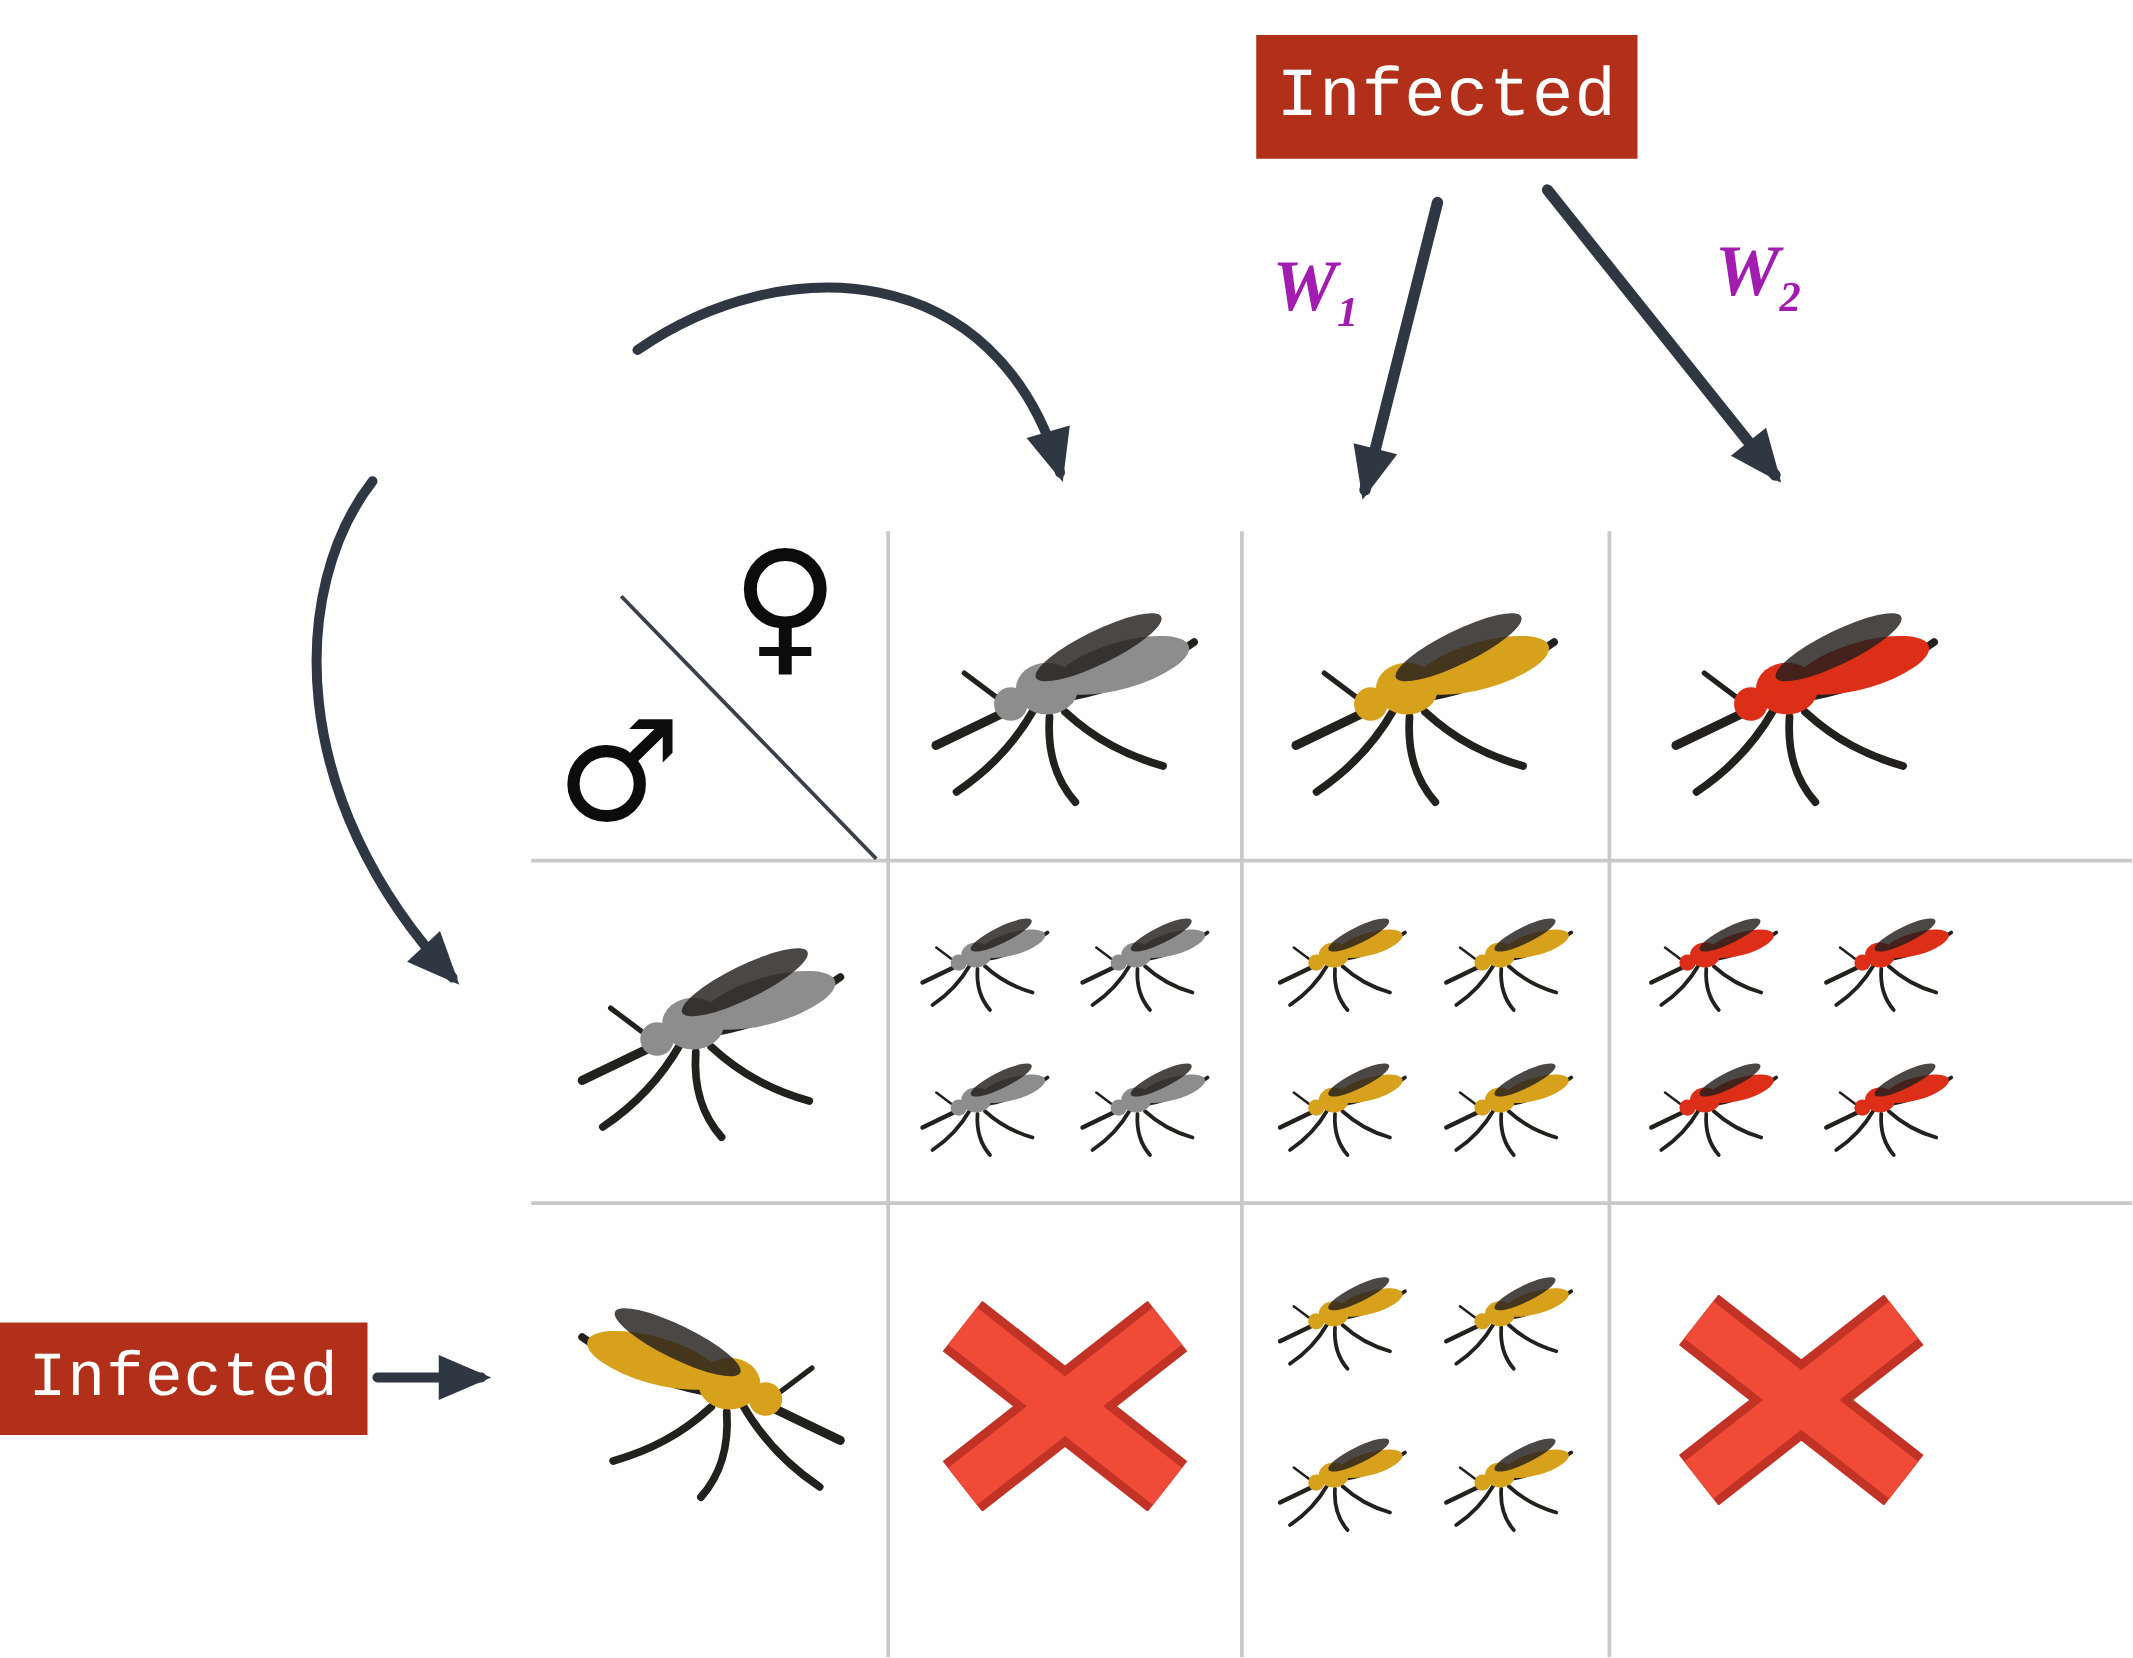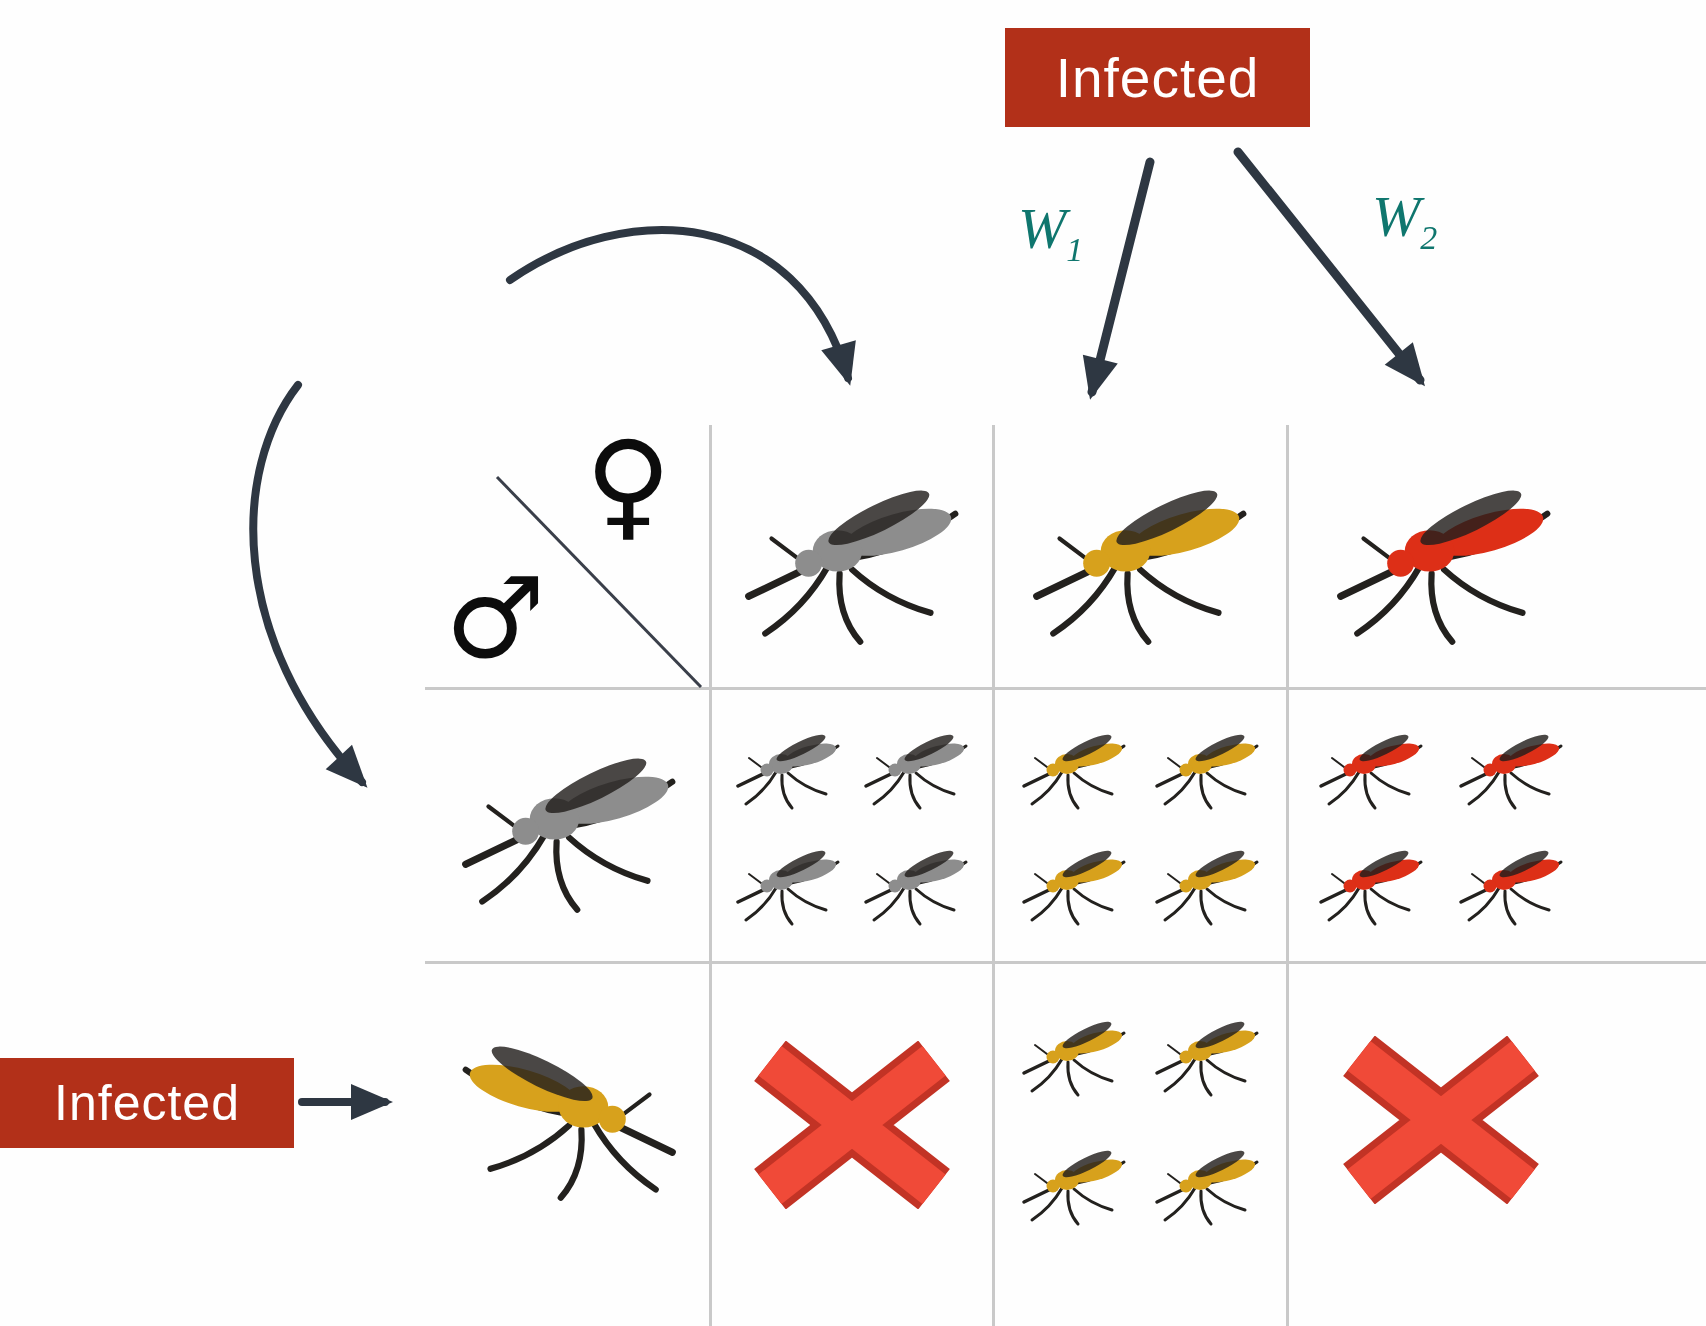--- a/index.html
+++ b/index.html
@@ -14,31 +14,31 @@
   .gridline { position: absolute; background: #c9c9c9; }
   #v1 { left: 709px; top: 425px; width: 3px; height: 901px; }
   #v2 { left: 992px; top: 425px; width: 3px; height: 901px; }
   #v3 { left: 1286px; top: 425px; width: 3px; height: 901px; }
   #h1 { left: 425px; top: 687px; width: 1281px; height: 3px; }
   #h2 { left: 425px; top: 961px; width: 1281px; height: 3px; }
 
   
   .label-box {
     position: absolute; display: flex; align-items: center; justify-content: center;
-    color: #ffffff; font-size: 55px; letter-spacing: 1px;
+    color: #ffffff; font-size: 55px; letter-spacing: 1px; font-family: Liberation Mono, monospace;
   }
   #box-infected-top { left: 1005px; top: 28px; width: 305px; height: 99px; background: #b23019; }
   #box-not-infected { left: 165px; top: 280px; width: 400px; height: 95px; background: #5f8e9a; }
   #box-infected-bottom { left: 0; top: 1058px; width: 294px; height: 90px; background: #b23019; font-size: 50px; }
 
   
   .w-label {
-    position: absolute; color: #0f766e;
+    position: absolute; color: #a21caf;
     font-family: "Liberation Serif", "DejaVu Serif", serif;
-    font-style: italic; font-weight: 400; font-size: 58px; line-height: 1;
+    font-style: italic; font-weight: 700; font-size: 58px; line-height: 1;
   }
   .w-label sub { font-size: 34px; }
   #w1 { left: 1018px; top: 200px; }
   #w2 { left: 1372px; top: 188px; }
 
   
   .sym {
     position: absolute; color: #0c0c0c; font-weight: 700; line-height: 1;
     font-family: "DejaVu Sans", sans-serif;
   }

